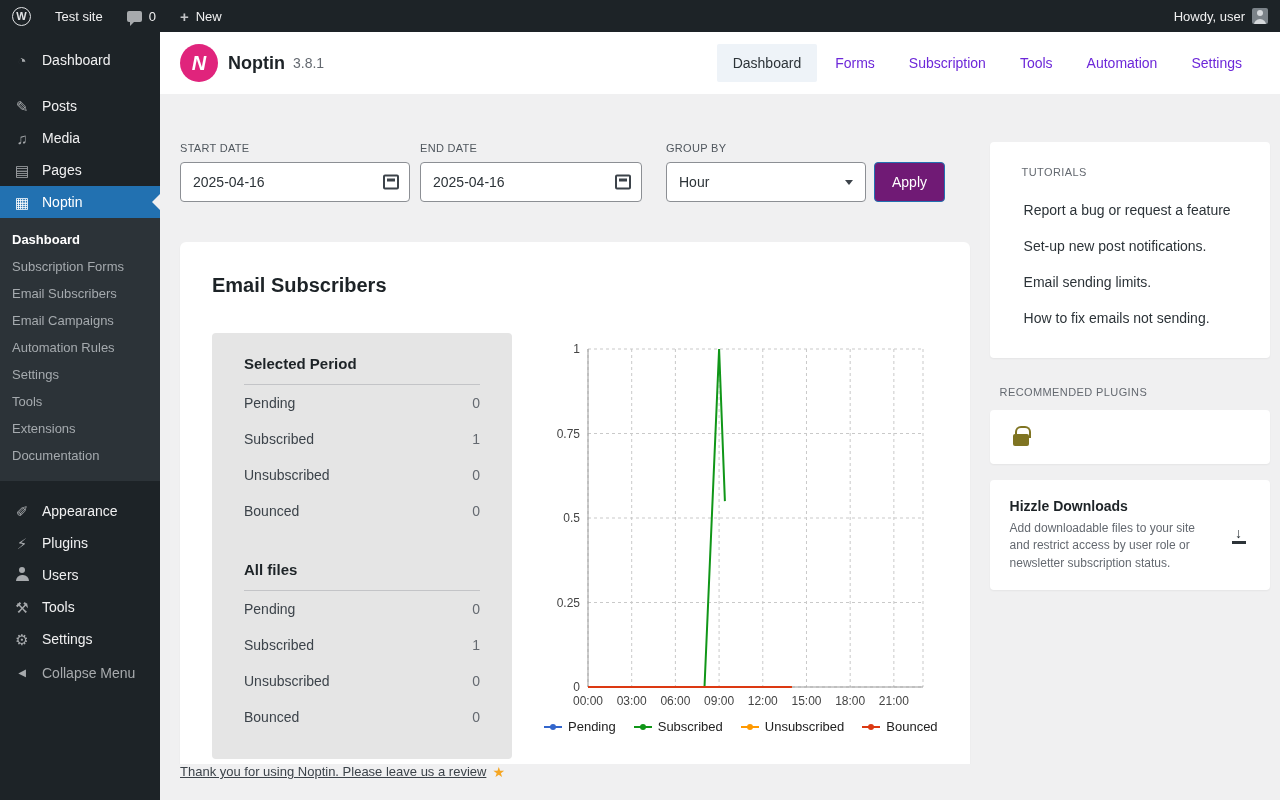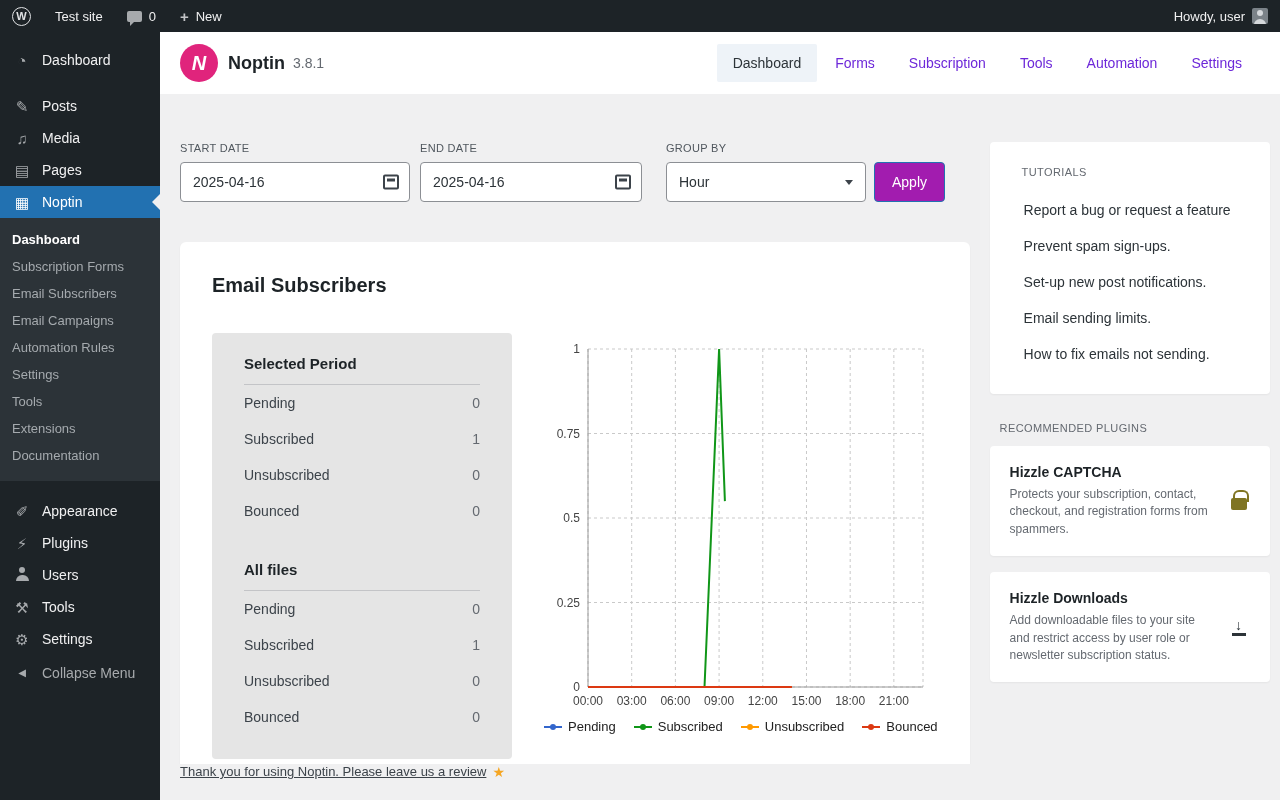--- a/index.html
+++ b/index.html
@@ -53,21 +53,21 @@
   .filter-group{display:flex;flex-direction:column}
   .filter-label{font-size:11px;letter-spacing:.3px;color:#50575e;margin-bottom:8px}
   .input-wrap{position:relative}
   .date-input{height:40px;border:1px solid #8c8f94;border-radius:4px;padding:0 36px 0 12px;font-size:14px;color:#2c3338;background:#fff;font-family:inherit}
   .w230{width:230px}.w222{width:222px}
   .icon-cal{position:absolute;right:11px;top:50%;transform:translateY(-50%);width:16px;height:15px;border:2px solid #3c434a;border-radius:2px;cursor:pointer}
   .icon-cal::before{content:"";position:absolute;left:2px;right:2px;top:2px;height:3px;background:#3c434a}
   .gap10{margin-left:10px}.gap18{margin-left:24px}
   .select-box{width:200px;height:40px;border:1px solid #8c8f94;border-radius:4px;background:#fff;display:flex;align-items:center;justify-content:space-between;padding:0 12px;font-size:14px;color:#2c3338;cursor:pointer}
   .chevron-down{width:0;height:0;border-left:4px solid transparent;border-right:4px solid transparent;border-top:5px solid #3c434a}
-  .apply-btn{height:40px;padding:0 17px;margin-left:8px;background:#a21caf;border:1px solid #2271b1;color:#fff;border-radius:4px;font-size:14px;cursor:pointer;font-family:inherit}
+  .apply-btn{height:40px;padding:0 17px;margin-left:8px;background:#701a75;border:1px solid #2271b1;color:#fff;border-radius:4px;font-size:14px;cursor:pointer;font-family:inherit}
 
   
   .main-card{margin-top:40px;background:#fff;border-radius:6px;padding:32px;min-height:560px;box-shadow:0 1px 2px rgba(0,0,0,.05)}
   .card-title{font-size:20px;font-weight:bold;color:#1d2327}
   .card-body{display:flex;gap:32px;margin-top:36px}
   .stats-panel{flex:0 0 300px;background:#e5e5e5;border-radius:4px;padding:4px 32px 24px;align-self:flex-start}
   .stats-heading{font-size:15px;font-weight:bold;padding:18px 0 12px;border-bottom:1px solid #c3c4c7;color:#1d2327}
   .stats-heading.alltime{margin-top:14px}
   .stats-row{display:flex;justify-content:space-between;padding:10px 0;font-size:14px}
   .stats-row .lbl{color:#3c434a}
@@ -328,34 +328,29 @@
           </div>
         </div>
       </div>
     </div>
 
     <div id="right-col">
       <div class="tutorials-card">
         <div class="side-heading">TUTORIALS</div>
         <div class="tutorial-links">
           <span class="tutorial-link">Report a bug or request a feature</span>
-          <span class="tutorial-link">Prevent spam sign-ups.</span>
           <span class="tutorial-link">Set-up new post notifications.</span>
           <span class="tutorial-link">Email sending limits.</span>
           <span class="tutorial-link">How to fix emails not sending.</span>
         </div>
       </div>
 
       <div class="rec-heading">RECOMMENDED PLUGINS</div>
 
       <div class="plugin-card">
-        <div class="plugin-text">
-          <div class="plugin-title">Hizzle CAPTCHA</div>
-          <div class="plugin-desc">Protects your subscription, contact, checkout, and registration forms from spammers.</div>
-        </div>
         <div class="plugin-icon-box">
           <span class="icon-lock"></span>
         </div>
       </div>
 
       <div class="plugin-card">
         <div class="plugin-text">
           <div class="plugin-title">Hizzle Downloads</div>
           <div class="plugin-desc">Add downloadable files to your site and restrict access by user role or newsletter subscription status.</div>
         </div>

